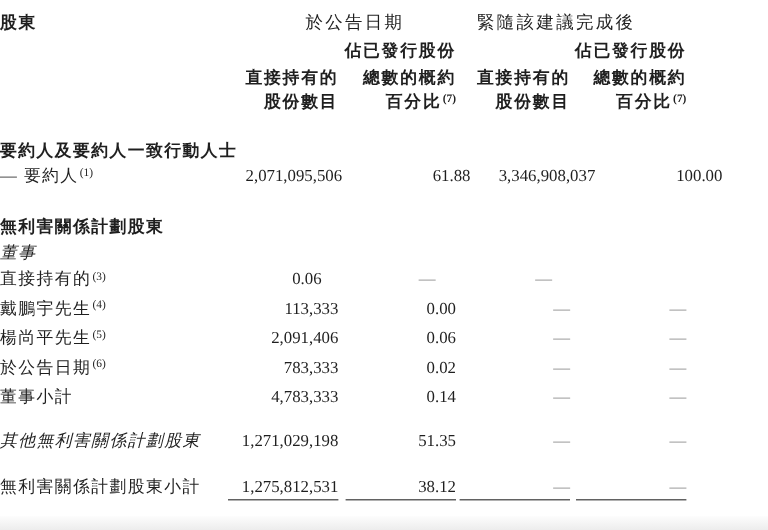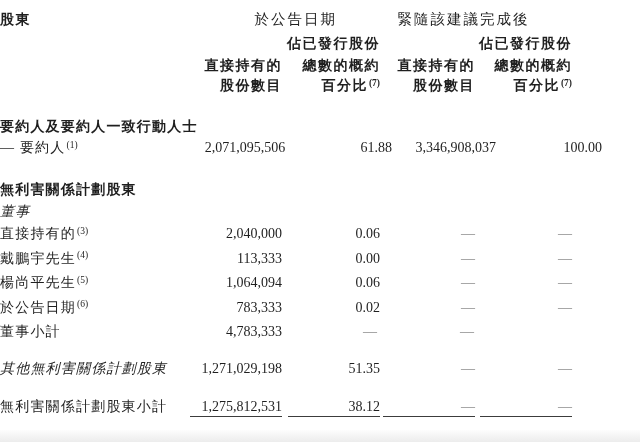--- a/index.html
+++ b/index.html
@@ -108,53 +108,53 @@
   <div class="row r3">
     <div class="c1 zh bold" style="width:572px">無利害關係計劃股東</div>
   </div>
 
   <div class="row r4">
     <div class="c1 zh ital" style="width:572px">董事</div>
   </div>
 
   <div class="row rd">
     <div class="c1 zh"><span>直接持有的</span><span class="sup">(3)</span></div>
-    <div class="c2 num">2,040,000</div>
     <div class="c3 num">0.06</div>
     <div class="c4 num dash">—</div>
     <div class="c5 num dash">—</div>
   </div>
 
   <div class="row rd">
     <div class="c1 zh"><span>戴鵬宇先生</span><span class="sup">(4)</span></div>
     <div class="c2 num">113,333</div>
     <div class="c3 num">0.00</div>
     <div class="c4 num dash">—</div>
     <div class="c5 num dash">—</div>
   </div>
 
   <div class="row rd">
     <div class="c1 zh"><span>楊尚平先生</span><span class="sup">(5)</span></div>
-    <div class="c2 num">1,064,094</div>
+    <div class="c2 num">2,091,406</div>
     <div class="c3 num">0.06</div>
     <div class="c4 num dash">—</div>
     <div class="c5 num dash">—</div>
   </div>
 
   <div class="row rd">
     <div class="c1 zh"><span>於公告日期</span><span class="sup">(6)</span></div>
     <div class="c2 num">783,333</div>
     <div class="c3 num">0.02</div>
     <div class="c4 num dash">—</div>
     <div class="c5 num dash">—</div>
   </div>
 
   <div class="row rd">
     <div class="c1 zh">董事小計</div>
     <div class="c2 num">4,783,333</div>
+    <div class="c3 num">0.14</div>
     <div class="c4 num dash">—</div>
     <div class="c5 num dash">—</div>
   </div>
 
   <div class="row r10">
     <div class="c1 zh ital">其他無利害關係計劃股東</div>
     <div class="c2 num">1,271,029,198</div>
     <div class="c3 num">51.35</div>
     <div class="c4 num dash">—</div>
     <div class="c5 num dash">—</div>

